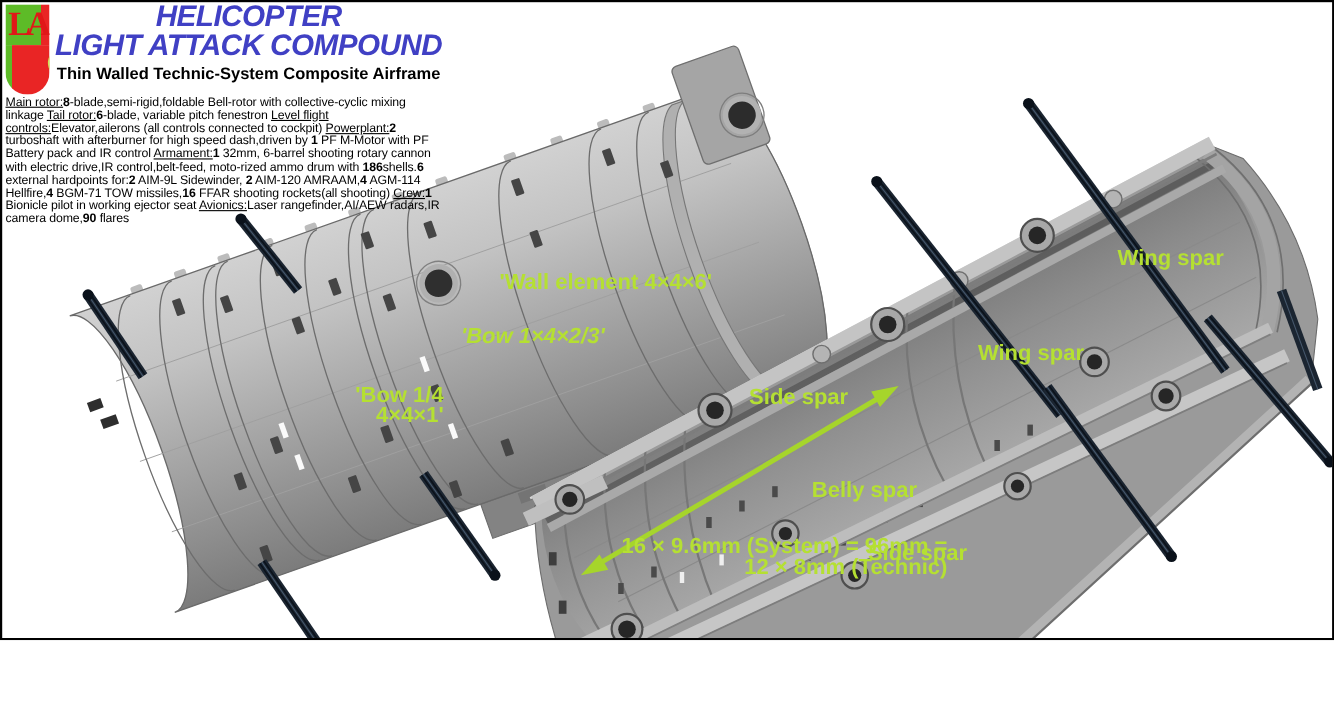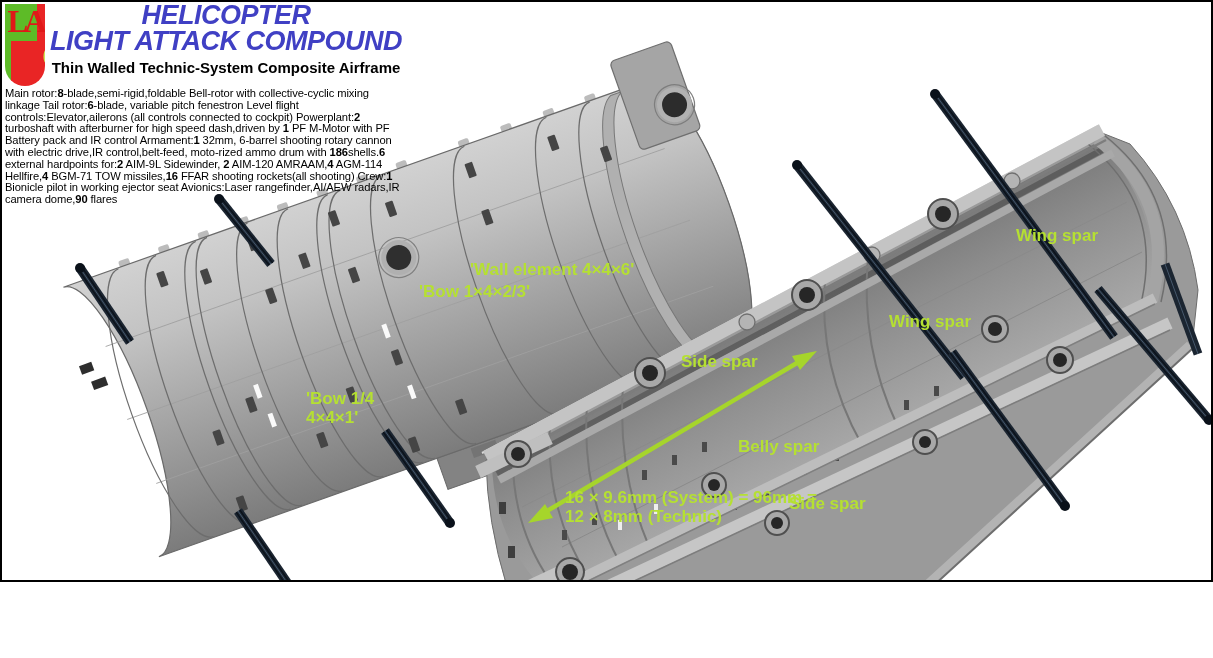--- a/index.html
+++ b/index.html
@@ -13,26 +13,26 @@
             color:#e01818;font-size:31px;line-height:36px;letter-spacing:-4px;}
   .logo-bottom{height:45px;background:linear-gradient(to right,#5dbb27 15%,#e92525 15%);
                color:#cde655;font-size:31px;line-height:32px;letter-spacing:-4px;padding-left:37px;}
   .hdr{position:absolute;left:36px;top:0px;width:376px;text-align:center;}
   .title{color:#4040c4;font-weight:bold;font-style:italic;font-size:27px;line-height:26px;letter-spacing:-0.5px;white-space:nowrap;}
   .subtitle{font-weight:bold;font-size:15px;line-height:16px;color:#000;margin-top:6px;}
   .byline{font-size:15.5px;line-height:15px;color:#000;}
   .stats{font-size:15.5px;line-height:15px;color:#000;}
   .specs{position:absolute;left:3px;top:86px;width:397px;font-size:11.2px;line-height:11.8px;
          color:#000;letter-spacing:-0.1px;}
-  .specs .u{}
+  .specs .u{text-decoration:underline;}
   .specs .b{font-weight:bold;}
   
   #annotations{position:absolute;left:0;top:0;width:1213px;height:658px;pointer-events:none;}
-  .anno{position:absolute;color:#b5e032;font-weight:bold;font-size:17px;line-height:19px;
-        white-space:pre-line;}
+  .anno{position:absolute;color:#b5e032;font-weight:bold;font-size:20px;line-height:19px;
+        white-space:pre-line;text-align:right;}
 </style>
 </head>
 <body>
 
 <div class="stage">
 
   <svg class="render-svg" width="1213" height="658" viewBox="0 0 1213 658">
     <defs>
       <linearGradient id="tubeGrad" gradientUnits="userSpaceOnUse" x1="0" y1="278" x2="0" y2="572">
         <stop offset="0" stop-color="#d2d2d2"></stop>
@@ -327,23 +327,23 @@
 
   <div class="hdr">
     <div class="title">HELICOPTER</div>
     <div class="title">LIGHT ATTACK COMPOUND</div>
     <div class="subtitle">Thin Walled Technic-System Composite Airframe</div>
   </div>
 
   <div class="specs"><span class="u">Main rotor:</span><span class="b">8</span><span>-blade,semi-rigid,foldable Bell-rotor with collective-cyclic mixing linkage </span><span class="u">Tail rotor:</span><span class="b">6</span><span>-blade, variable pitch fenestron </span><span class="u">Level flight controls:</span><span>Elevator,ailerons (all controls connected to cockpit) </span><span class="u">Powerplant:</span><span class="b">2</span><span> turboshaft with afterburner for high speed dash,driven by </span><span class="b">1</span><span> PF M-Motor with PF Battery pack and IR control </span><span class="u">Armament:</span><span class="b">1</span><span> 32mm, 6-barrel shooting rotary cannon with electric drive,IR control,belt-feed, moto-rized ammo drum with </span><span class="b">186</span><span>shells.</span><span class="b">6</span><span> external hardpoints for:</span><span class="b">2</span><span> AIM-9L Sidewinder, </span><span class="b">2</span><span> AIM-120 AMRAAM,</span><span class="b">4</span><span> AGM-114 Hellfire,</span><span class="b">4</span><span> BGM-71 TOW missiles,</span><span class="b">16</span><span> FFAR shooting rockets(all shooting) </span><span class="u">Crew:</span><span class="b">1</span><span> Bionicle pilot in working ejector seat </span><span class="u">Avionics:</span><span>Laser rangefinder,AI/AEW radars,IR camera dome,</span><span class="b">90</span><span> flares</span></div>
 
   <div id="annotations">
-      <div class="anno" style="left: 468px; top: 246px; margin-top: 12px;">'Wall element 4×4×6'</div>
-      <div class="anno" style="left: 417px; top: 280px;">'Bow 1×4×2/3'</div>
-      <div class="anno" style="left: 304px; top: 348px; margin-top: 39px;">'Bow 1/4
+      <div class="anno" style="left: 452px; top: 246px;">'Wall element 4×4×6'</div>
+      <div class="anno" style="left: 417px; top: 295px; font-style: italic;">'Bow 1×4×2/3'</div>
+      <div class="anno" style="left: 321px; top: 348px;">'Bow 1/4
 4×4×1'</div>
       <div class="anno" style="left: 1014px; top: 224px;">Wing spar</div>
       <div class="anno" style="left: 887px; top: 310px;">Wing spar</div>
       <div class="anno" style="left: 679px; top: 350px;">Side spar</div>
       <div class="anno" style="left: 736px; top: 435px;">Belly spar</div>
       <div class="anno" style="left: 787px; top: 492px;">Side spar</div>
       <div class="anno" style="left: 563px; top: 486px;">16 × 9.6mm (System) = 96mm =
 12 × 8mm (Technic)</div>
     </div>
 

